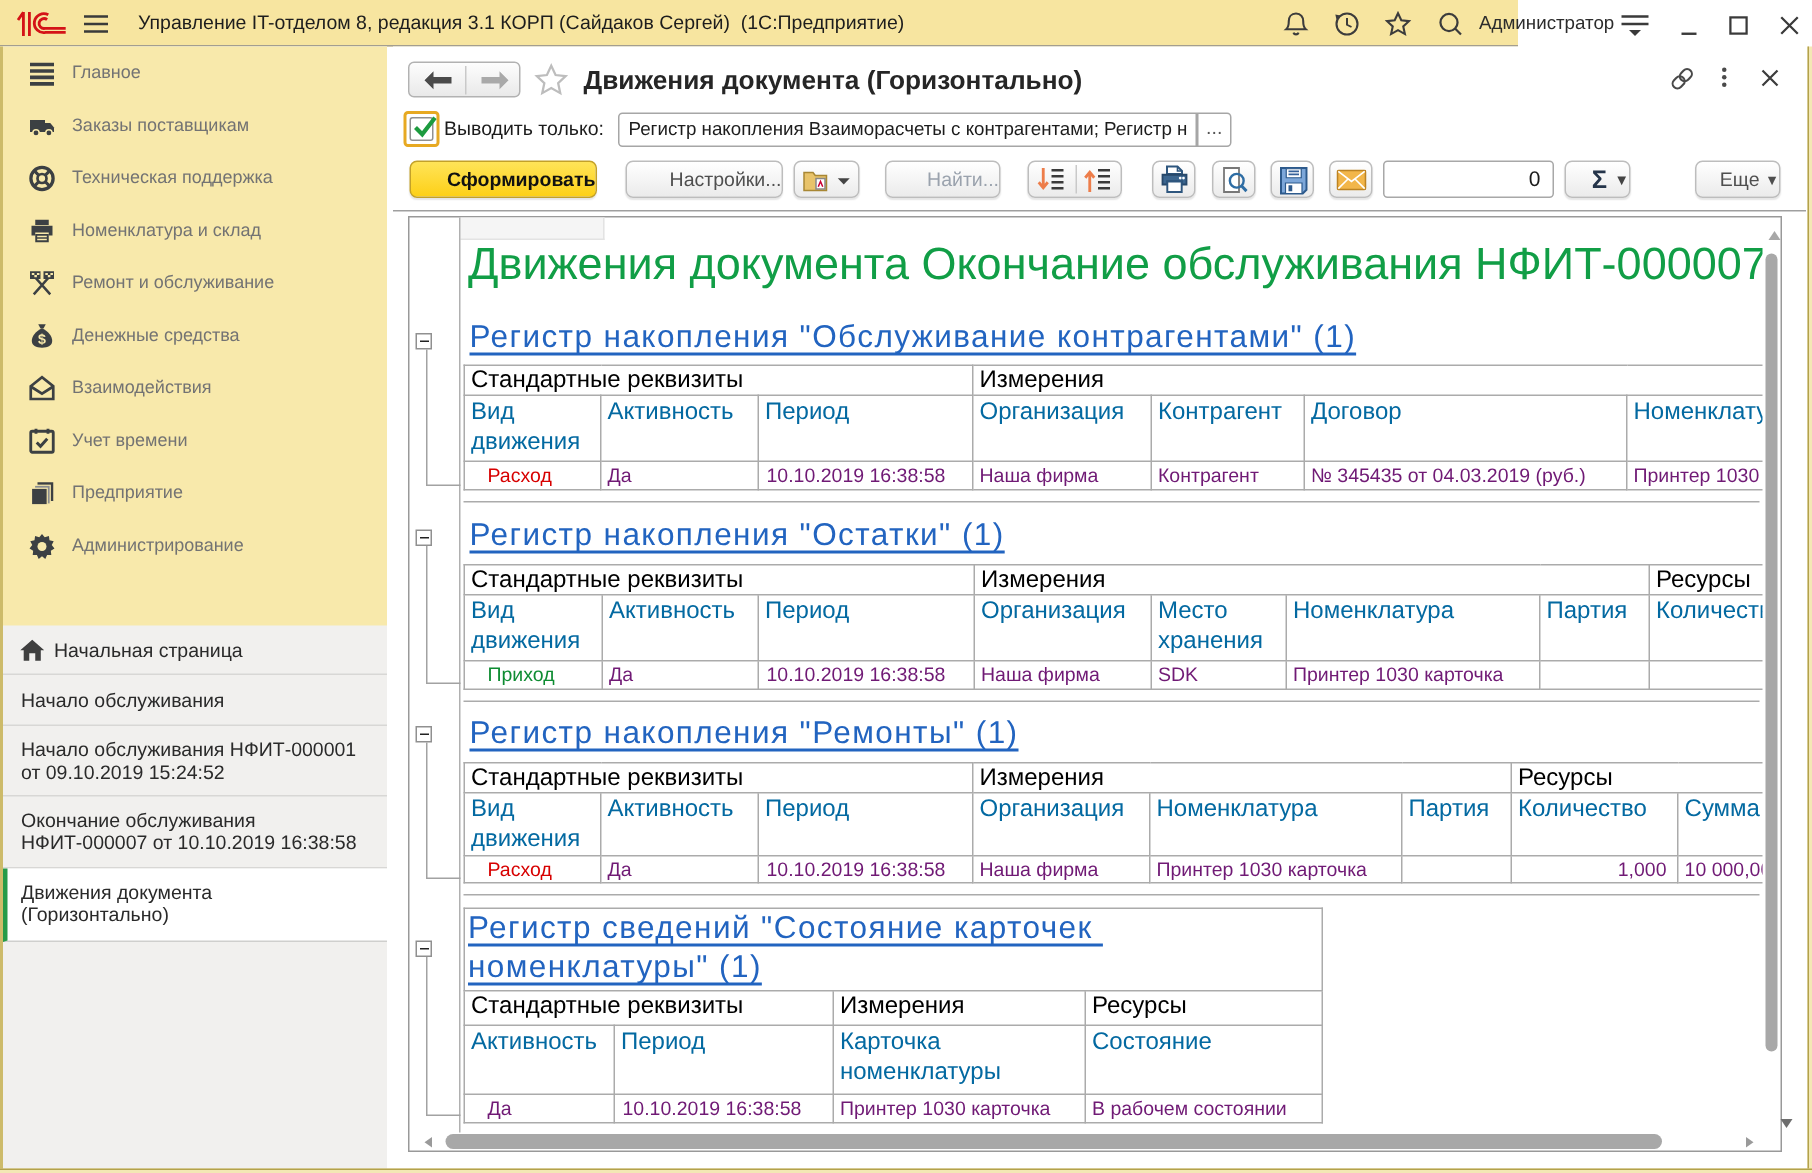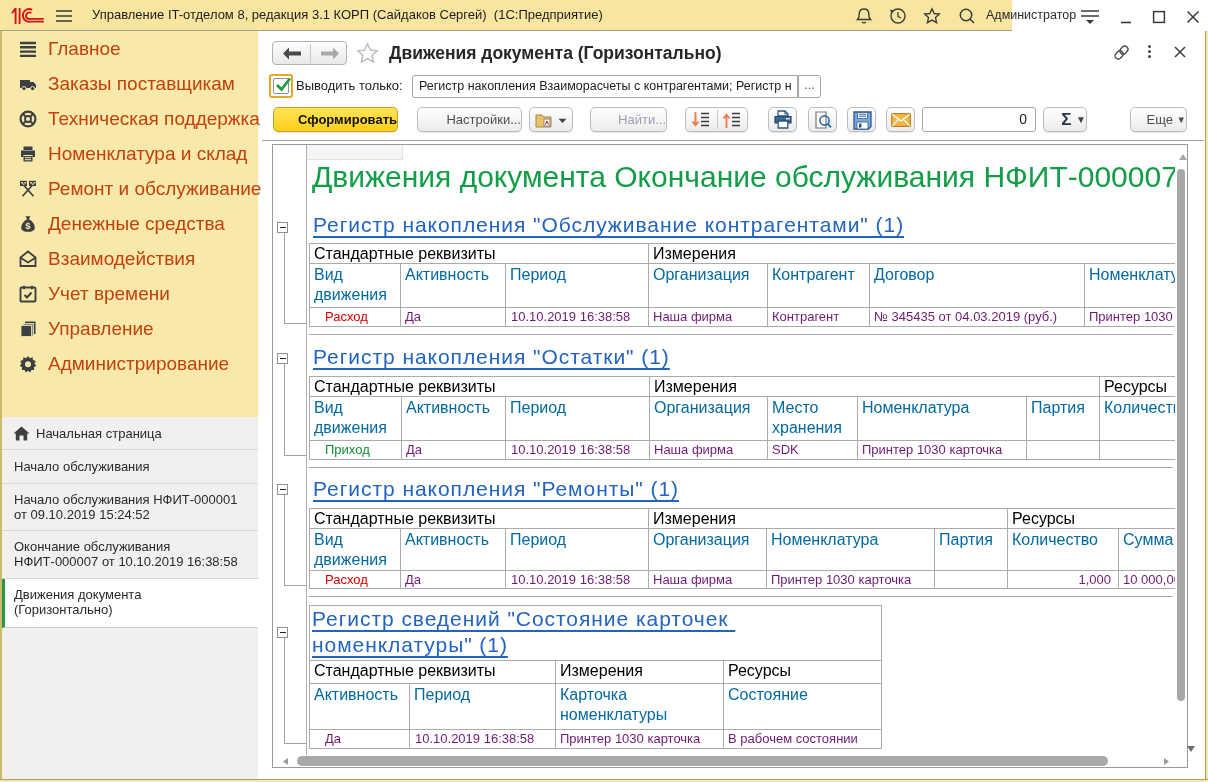--- a/index.html
+++ b/index.html
@@ -11,21 +11,21 @@
 #titlebar .ttl { position:absolute; left:92px; top:0; height:30px; line-height:30px; font-size:13px; color:#1d1d1d; }
 
 #frameL { position:absolute; left:0; top:31px; width:2px; height:751px; background:#cdbb6a; }
 #frameR { position:absolute; right:0; top:31px; width:3px; height:751px; background:#f3e8b4; border-left:1px solid #b3a24c; }
 #frameB { position:absolute; left:0; bottom:0; width:1208px; height:3px; background:#f3e8b4; border-top:1px solid #b3a24c; }
 
 #sidebar { position:absolute; left:0; top:31px; width:258px; height:751px; background:#f1f0ee; }
 #sbmenu { position:absolute; left:0; top:0; width:258px; height:386px; background:#f8e9ab; }
 .mi { position:relative; height:35px; }
 .mi .ic { position:absolute; left:19px; top:50%; margin-top:-9px; width:18px; height:18px; }
-.mi .lb { position:absolute; left:48px; top:0; line-height:35px; font-size:19px; color:#c2410c; white-space:nowrap; }
+.mi .lb { position:absolute; left:48px; top:0; line-height:35px; font-size:12px; color:#737373; white-space:nowrap; }
 #sbtabs { position:absolute; left:2px; top:386px; width:256px; }
 .tab { position:relative; border-bottom:1px solid #d8d7d5; font-size:13px; color:#2a2a2a; }
 .tab .tx { padding:8px 10px 8px 12px; line-height:15px; }
 
 #content { position:absolute; left:262px; top:31px; width:942px; height:748px; background:#fff; }
 .btn { position:absolute; height:25px; border:1px solid #bdbdbd; border-radius:5px; background:linear-gradient(#ffffff,#ebebeb); font-size:13px; color:#4f4f4f; text-align:center; box-shadow:0 1px 1px rgba(0,0,0,0.10); }
 .btn .cap { display:block; line-height:23px; white-space:nowrap;text-align:right; }
 
 #widget { position:absolute; left:10px; top:113px; width:916px; height:624px; border:1px solid #999; background:#fff; }
 #gutline { position:absolute; left:33px; top:0; width:1px; height:610px; background:#b0b0b0; }
@@ -157,21 +157,21 @@
           <path d="M5.5 10 L8 12.5 L12.5 7.5" fill="none" stroke="#3c4043" stroke-width="2"></path>
         </svg>
         <div class="lb">Учет времени</div>
       </div>
   <div class="mi">
         <svg class="ic" viewBox="0 0 18 18">
           <rect x="6" y="1.5" width="10.5" height="12.5" fill="#3c4043"></rect>
           <rect x="4" y="3.5" width="10.5" height="12.5" fill="#8a8d90" stroke="#f8e9ab" stroke-width="0.8"></rect>
           <rect x="2" y="5.5" width="10.5" height="11" fill="#3c4043" stroke="#f8e9ab" stroke-width="0.8"></rect>
         </svg>
-        <div class="lb">Управление</div>
+        <div class="lb">Предприятие</div>
       </div>
   <div class="mi">
         <svg class="ic" viewBox="0 0 18 18">
           <path d="M9 1 L10.8 3.2 L13.6 2.3 L14 5.1 L16.8 5.9 L15.5 8.4 L17.3 10.7 L14.9 12.2 L15.2 15 L12.4 15 L11.2 17.6 L9 15.8 L6.8 17.6 L5.6 15 L2.8 15 L3.1 12.2 L0.7 10.7 L2.5 8.4 L1.2 5.9 L4 5.1 L4.4 2.3 L7.2 3.2 Z" fill="#3c4043"></path>
           <circle cx="9" cy="9.3" r="3" fill="#f8e9ab"></circle>
         </svg>
         <div class="lb">Администрирование</div>
       </div>
  </div>
  <div id="sbtabs">

